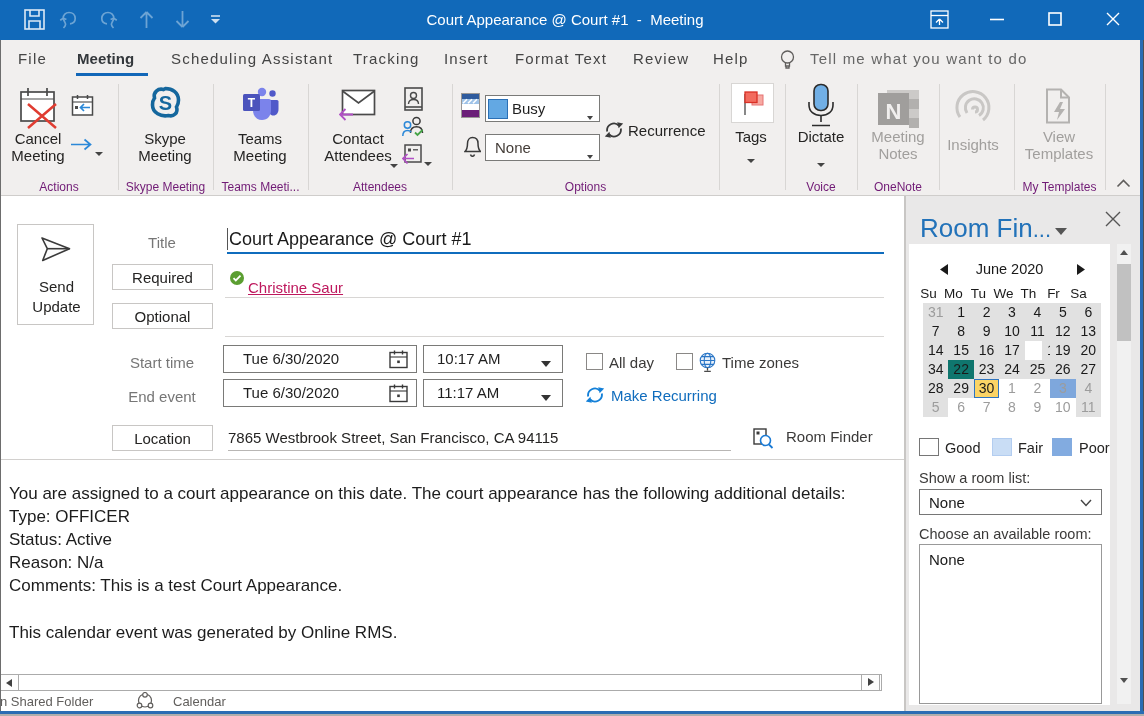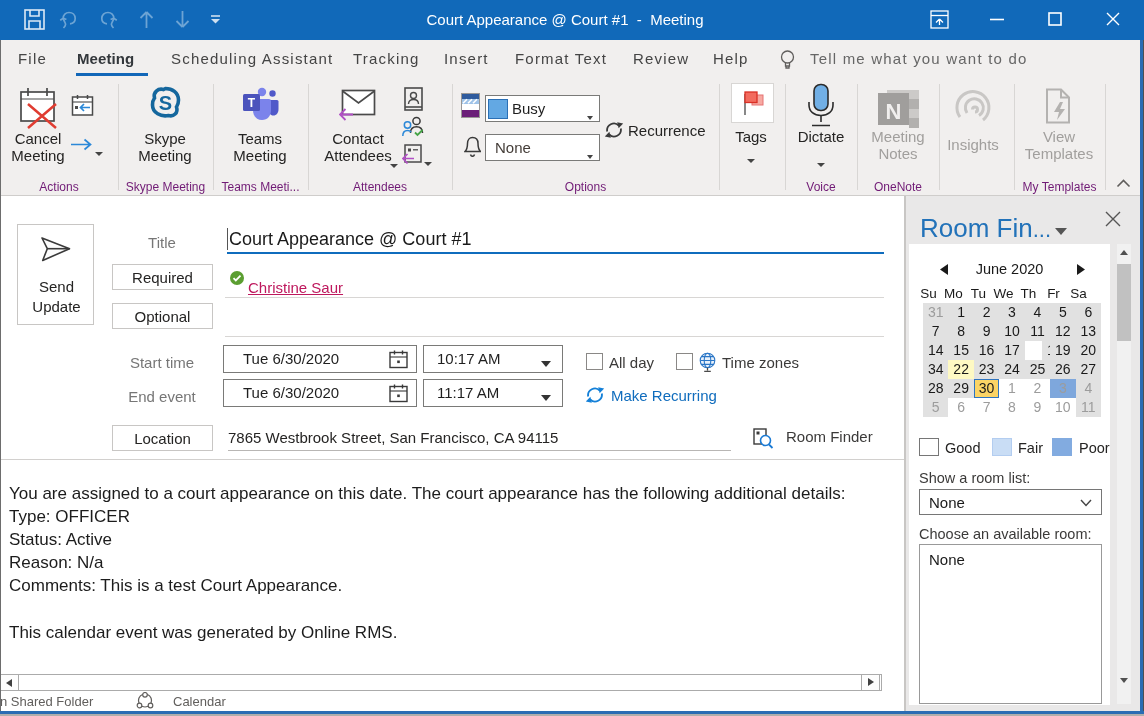--- a/index.html
+++ b/index.html
@@ -437,21 +437,21 @@
           <div style="position: absolute; left: 127.15px; top: 19px; width: 25.43px; height: 19px; line-height: 19px; text-align: center; background: rgb(225, 225, 225); color: rgb(26, 26, 26);">12</div>
           <div style="position: absolute; left: 152.58px; top: 19px; width: 25.43px; height: 19px; line-height: 19px; text-align: center; background: rgb(225, 225, 225); color: rgb(26, 26, 26);">13</div>
           <div style="position: absolute; left: 0px; top: 38px; width: 25.43px; height: 19px; line-height: 19px; text-align: center; background: rgb(225, 225, 225); color: rgb(26, 26, 26);">14</div>
           <div style="position: absolute; left: 25.43px; top: 38px; width: 25.43px; height: 19px; line-height: 19px; text-align: center; background: rgb(225, 225, 225); color: rgb(26, 26, 26);">15</div>
           <div style="position: absolute; left: 50.86px; top: 38px; width: 25.43px; height: 19px; line-height: 19px; text-align: center; background: rgb(225, 225, 225); color: rgb(26, 26, 26);">16</div>
           <div style="position: absolute; left: 76.29px; top: 38px; width: 25.43px; height: 19px; line-height: 19px; text-align: center; background: rgb(225, 225, 225); color: rgb(26, 26, 26);">17</div>
           <div style="position: absolute; left: 119px; top: 38px; width: 25.43px; height: 19px; line-height: 19px; text-align: center; background: rgb(225, 225, 225); color: rgb(26, 26, 26);">18</div>
           <div style="position: absolute; left: 127.15px; top: 38px; width: 25.43px; height: 19px; line-height: 19px; text-align: center; background: rgb(225, 225, 225); color: rgb(26, 26, 26);">19</div>
           <div style="position: absolute; left: 152.58px; top: 38px; width: 25.43px; height: 19px; line-height: 19px; text-align: center; background: rgb(225, 225, 225); color: rgb(26, 26, 26);">20</div>
           <div style="position: absolute; left: 0px; top: 57px; width: 25.43px; height: 19px; line-height: 19px; text-align: center; background: rgb(225, 225, 225); color: rgb(26, 26, 26);">34</div>
-          <div style="position: absolute; left: 25.43px; top: 57px; width: 25.43px; height: 19px; line-height: 19px; text-align: center; background: #fef9c3; color: rgb(26, 26, 26);">22</div>
+          <div style="position: absolute; left: 25.43px; top: 57px; width: 25.43px; height: 19px; line-height: 19px; text-align: center; background: #0f766e; color: rgb(26, 26, 26);">22</div>
           <div style="position: absolute; left: 50.86px; top: 57px; width: 25.43px; height: 19px; line-height: 19px; text-align: center; background: rgb(225, 225, 225); color: rgb(26, 26, 26);">23</div>
           <div style="position: absolute; left: 76.29px; top: 57px; width: 25.43px; height: 19px; line-height: 19px; text-align: center; background: rgb(225, 225, 225); color: rgb(26, 26, 26);">24</div>
           <div style="position: absolute; left: 101.72px; top: 57px; width: 25.43px; height: 19px; line-height: 19px; text-align: center; background: rgb(225, 225, 225); color: rgb(26, 26, 26);">25</div>
           <div style="position: absolute; left: 127.15px; top: 57px; width: 25.43px; height: 19px; line-height: 19px; text-align: center; background: rgb(225, 225, 225); color: rgb(26, 26, 26);">26</div>
           <div style="position: absolute; left: 152.58px; top: 57px; width: 25.43px; height: 19px; line-height: 19px; text-align: center; background: rgb(225, 225, 225); color: rgb(26, 26, 26);">27</div>
           <div style="position: absolute; left: 0px; top: 76px; width: 25.43px; height: 19px; line-height: 19px; text-align: center; background: rgb(225, 225, 225); color: rgb(26, 26, 26);">28</div>
           <div style="position: absolute; left: 25.43px; top: 76px; width: 25.43px; height: 19px; line-height: 19px; text-align: center; background: rgb(225, 225, 225); color: rgb(26, 26, 26);">29</div>
           <div style="position: absolute; left: 50.86px; top: 76px; width: 25.43px; height: 19px; line-height: 16px; text-align: center; background: rgb(251, 212, 101); color: rgb(26, 26, 26); border: 1.5px solid rgb(46, 116, 192);">30</div>
           <div style="position: absolute; left: 76.29px; top: 76px; width: 25.43px; height: 19px; line-height: 19px; text-align: center; background: rgb(255, 255, 255); color: rgb(156, 156, 156);">1</div>
           <div style="position: absolute; left: 101.72px; top: 76px; width: 25.43px; height: 19px; line-height: 19px; text-align: center; background: rgb(255, 255, 255); color: rgb(156, 156, 156);">2</div>

